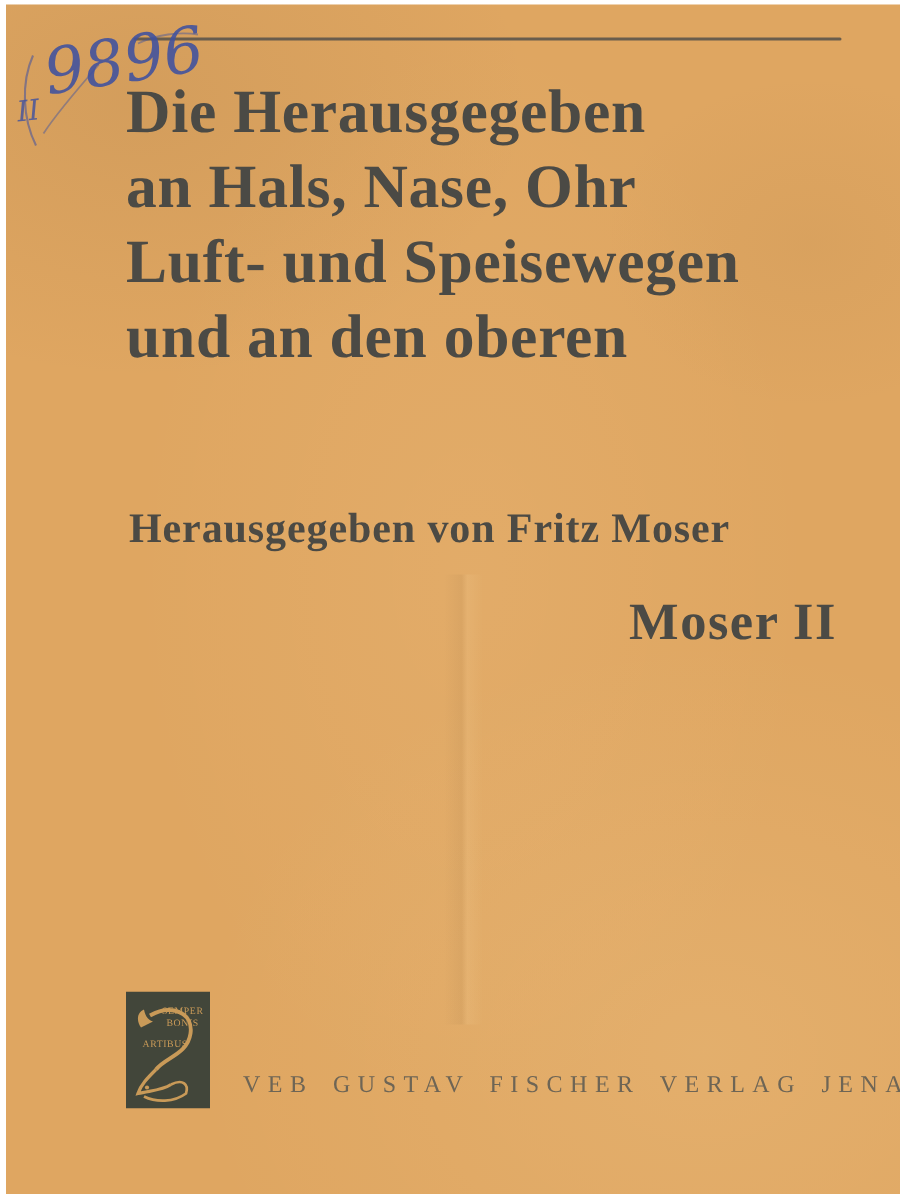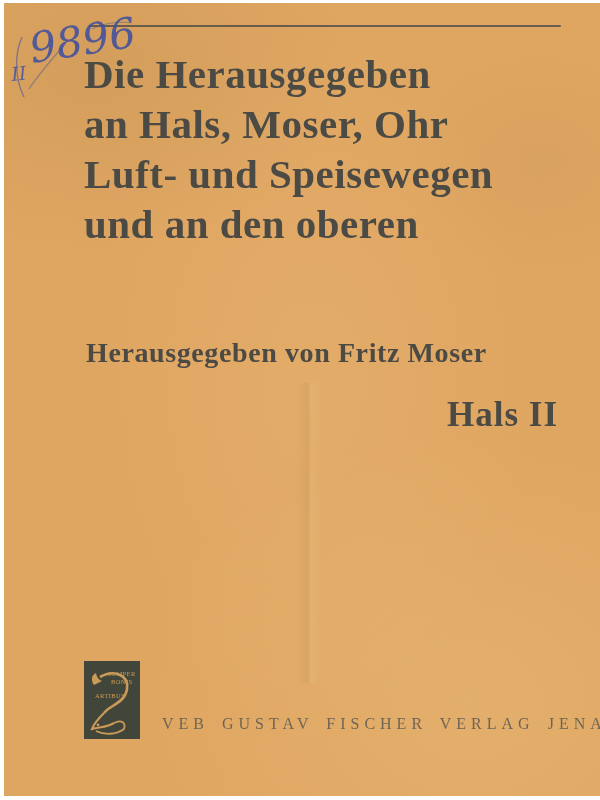--- a/index.html
+++ b/index.html
@@ -68,28 +68,28 @@
     <svg class="handwriting" viewBox="0 0 160 120">
       <path d="M18,26 C10,44 11,68 20,86" fill="none" stroke="#3f51a0" stroke-width="1.4" opacity="0.55"></path>
       <path d="M62,32 C48,48 34,64 25,78" fill="none" stroke="#3f51a0" stroke-width="1.2" opacity="0.45"></path>
       <path d="M88,18 C100,12 116,10 128,12" fill="none" stroke="#3f51a0" stroke-width="1.2" opacity="0.45"></path>
       <text class="hw-num" x="28" y="52" transform="rotate(-9 28 52)">9896</text>
       <text class="hw-prefix" x="8" y="70" transform="rotate(-6 8 70)">II</text>
     </svg>
 
     <div class="title">
       <div>Die Herausgegeben</div>
-      <div>an Hals, Moser, Ohr</div>
+      <div>an Hals, Nase, Ohr</div>
       <div>Luft- und Speisewegen</div>
       <div>und an den oberen</div>
     </div>
 
     <div class="editor">Herausgegeben von Fritz Moser</div>
 
-    <div class="volume">Hals II</div>
+    <div class="volume">Moser II</div>
 
     <svg class="logo" width="56" height="78" viewBox="0 0 56 78">
       <rect x="0" y="0" width="56" height="78" fill="#42463a"></rect>
       <g>
         <path d="M16,16 C30,8 45,14 43,28 C41,42 26,44 20,52" fill="none" stroke="#c99a58" stroke-width="2.6"></path>
         <path d="M20,52 C14,58 10,62 8,68 C16,66 24,66 30,62" fill="none" stroke="#c99a58" stroke-width="2.2"></path>
         <path d="M30,62 C38,58 42,62 40,68 C32,74 20,74 12,70" fill="none" stroke="#c99a58" stroke-width="1.8"></path>
         <path d="M10,24 C7,20 7,14 12,12 C13,17 15,19 18,20 Z" fill="#c99a58"></path>
         <circle cx="14" cy="64" r="1.4" fill="#c99a58"></circle>
       </g>

